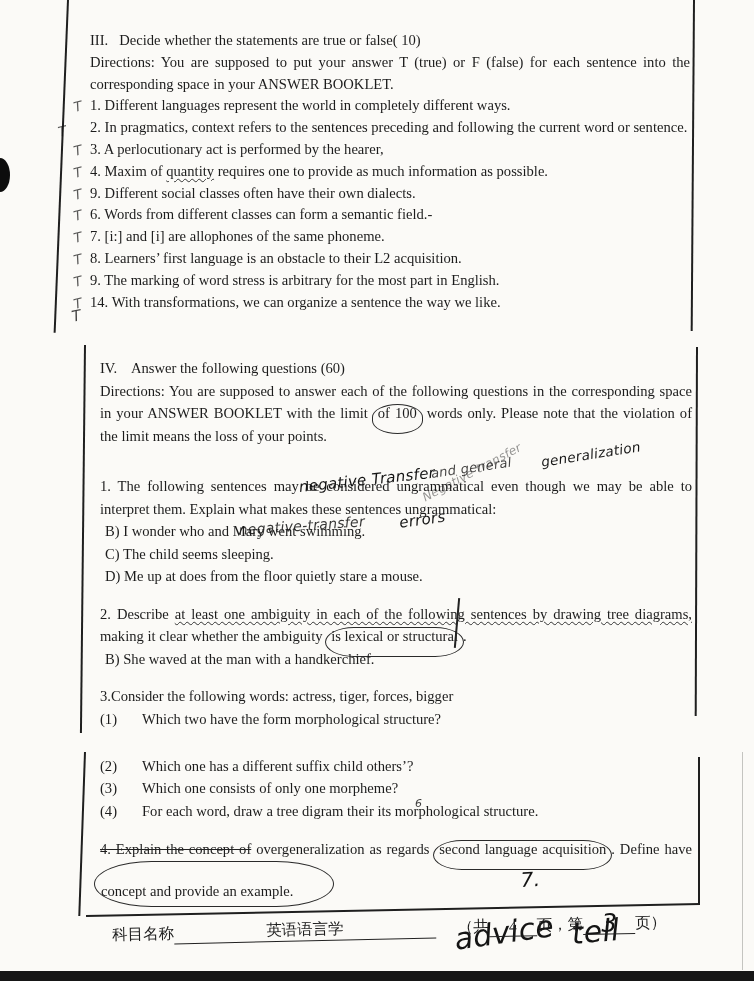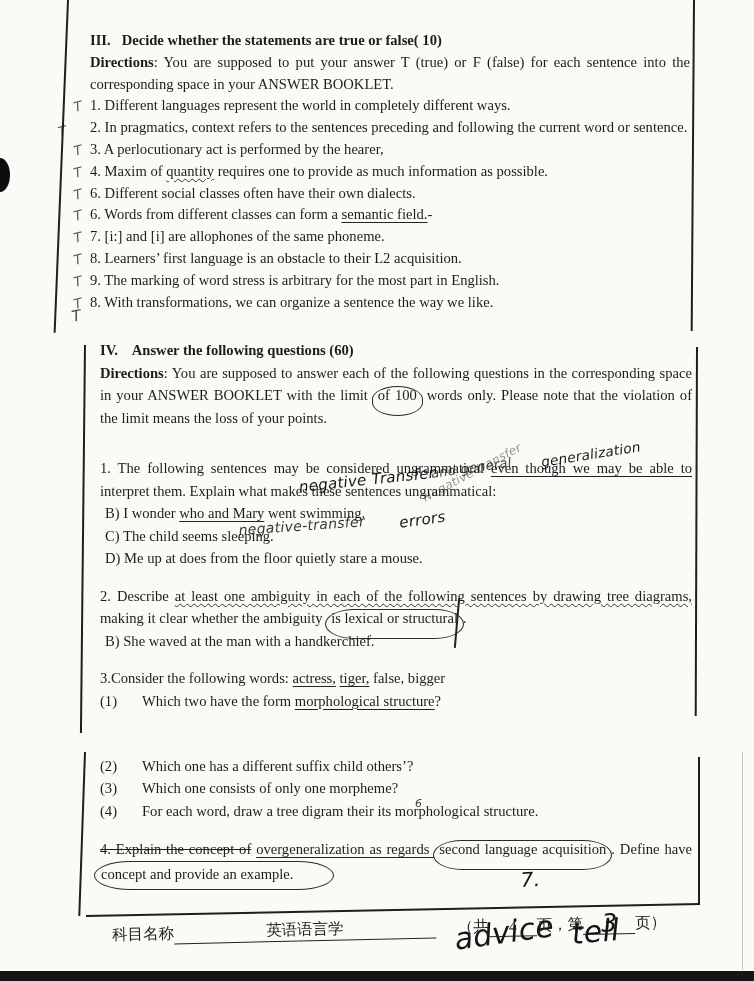--- a/index.html
+++ b/index.html
@@ -3,32 +3,32 @@
 <meta charset="utf-8">
 <style>
   html,body{margin:0;padding:0}
   body{
     width:754px;height:981px;position:relative;overflow:hidden;
     background:#fbfaf7;color:#1c1c1c;
     font-family:"Liberation Serif",serif;
   }
   .block{position:absolute;font-size:14.6px;line-height:21.8px}
   #s3{left:90px;top:30px;width:600px}
-  #s4{left:100px;top:339px;width:592px;line-height:22.5px}
+  #s4{left:100px;top:357px;width:592px;line-height:22.5px}
   #s5{left:100px;top:755px;width:592px;line-height:22.4px}
   .ln{position:relative}
   .p{text-align:justify}
-  .b{font-weight:700}
+  .b{font-weight:400}
   .hang{padding-left:16px;text-indent:-16px}
   .ab{padding-left:5px}
   .num{display:inline-block;min-width:42px}
-  .u{text-decoration:underline;text-decoration-thickness:1.3px;text-underline-offset:3px;text-decoration-color:#222}
+  .u{text-decoration-thickness:1.3px;text-underline-offset:3px;text-decoration-color:#222}
   .uw{text-decoration:underline;text-decoration-style:wavy;text-decoration-thickness:1px;text-underline-offset:2px;text-decoration-color:#333}
   .circ{border:1.5px solid #2a2a2a;border-radius:50px/26px;padding:0 5px 12px 5px;margin:12px -1px}
-  .circ2{border:1.6px solid #2a2a2a;border-radius:80px/32px;padding:1px 40px 4px 6px;display:inline-block;margin-left:-6px}
+  .circ2{border:1.6px solid #2a2a2a;border-radius:80px/32px;padding:18px 40px 4px 6px;display:inline-block;margin-left:-6px}
   .strike{text-decoration:line-through;text-decoration-thickness:1.4px;text-decoration-color:#222}
   .hw{font-family:"DejaVu Sans",sans-serif;font-style:italic;color:#141414}
   .mark{position:absolute;left:-16px;top:1px;font-size:13.5px;transform:rotate(-14deg);opacity:.7}
   .anno{transform-origin:left top;letter-spacing:.3px;white-space:nowrap}
   .edge{position:absolute;background:#1f1f1f}
   .footer{position:absolute;left:112px;top:917px;width:600px;transform:rotate(-1.3deg);
           font-size:15.5px;white-space:nowrap;font-family:"Liberation Serif",serif}
   .fblank{display:inline-block;border-bottom:1.6px solid #222;text-align:center;vertical-align:bottom}
   .fb-subject{width:262px}
   .fb-total{width:48px}
@@ -52,37 +52,37 @@
 <div class="bottomstrip"></div>
 <div class="faintline"></div>
 
 <div id="s3" class="block">
     <div class="ln h"><span class="b">III.&nbsp;&nbsp; Decide whether the statements are true or false( 10)</span></div>
     <div class="ln p"><span class="b">Directions</span><span>: You are supposed to put your answer T (true) or F (false) for each sentence into the corresponding space in your ANSWER BOOKLET.</span></div>
     <div class="ln item"><span class="hw mark">T</span><span>1. Different languages represent the world in completely different ways.</span></div>
     <div class="ln item hang p"><span class="hw mark">T</span><span>2. In pragmatics, context refers to the sentences preceding and following the current word or sentence.</span></div>
     <div class="ln item"><span class="hw mark">T</span><span>3. A perlocutionary act is performed by the hearer,</span></div>
     <div class="ln item"><span class="hw mark">T</span><span>4. Maxim of </span><span class="uw">quantity</span><span> requires one to provide as much information as possible.</span></div>
-    <div class="ln item"><span class="hw mark">T</span><span>6. Different social classes often have their own dialects.</span></div>
+    <div class="ln item"><span class="hw mark">T</span><span>9. Different social classes often have their own dialects.</span></div>
     <div class="ln item"><span class="hw mark">T</span><span>6. Words from different classes can form a </span><span class="u">semantic field.</span><span>-</span></div>
     <div class="ln item"><span class="hw mark">T</span><span>7. [i:] and [i] are allophones of the same phoneme.</span></div>
     <div class="ln item"><span class="hw mark">T</span><span>8. Learners’ first language is an obstacle to their L2 acquisition.</span></div>
     <div class="ln item"><span class="hw mark">T</span><span>9. The marking of word stress is arbitrary for the most part in English.</span></div>
-    <div class="ln item"><span class="hw mark">T</span><span>8. With transformations, we can organize a sentence the way we like.</span></div>
+    <div class="ln item"><span class="hw mark">T</span><span>14. With transformations, we can organize a sentence the way we like.</span></div>
   </div>
 <div id="s4" class="block">
     <div class="ln h"><span class="b">IV.&nbsp;&nbsp;&nbsp; Answer the following questions (60)</span></div>
     <div class="ln p"><span class="b">Directions</span><span>: You are supposed to answer each of the following questions in the corresponding space in your ANSWER BOOKLET with the limit </span><span class="circ">of 100</span><span> words only. Please note that the violation of the limit means the loss of your points.</span></div>
     <div class="ln p" style="margin-top: 28px;"><span>1. The following sentences may be considered ungrammatical </span><span class="u">even though we may be able to</span><span> interpret them. Explain what makes these sentences ungrammatical:</span></div>
     <div class="ln ab"><span>B) I wonder </span><span class="u">who and Mary</span><span> went swimming.</span></div>
     <div class="ln ab"><span>C) The child seems sleeping.</span></div>
     <div class="ln ab"><span>D) Me up at does from the floor quietly stare a mouse.</span></div>
     <div class="ln p" style="margin-top: 15px;"><span>2. Describe </span><span class="uw">at least one ambiguity in each of the following sentences by drawing tree diagrams,</span><span> making it clear whether the ambiguity </span><span class="circ">is lexical or structural</span><span>.</span></div>
     <div class="ln ab"><span>B) She waved at the man with a handkerchief.</span></div>
-    <div class="ln " style="margin-top: 15px;"><span>3.Consider the following words: </span><span class="u">actress,</span><span> </span><span class="u">tiger,</span><span> false, bigger</span></div>
+    <div class="ln " style="margin-top: 15px;"><span>3.Consider the following words: </span><span class="u">actress,</span><span> </span><span class="u">tiger,</span><span> forces, bigger</span></div>
     <div class="ln "><span class="num">(1)</span><span>Which two have the form </span><span class="u">morphological structure</span><span>?</span></div>
   </div>
 <div id="s5" class="block">
     <div class="ln "><span class="num">(2)</span><span>Which one has a different suffix child others’?</span></div>
     <div class="ln "><span class="num">(3)</span><span>Which one consists of only one morpheme?</span></div>
     <div class="ln "><span class="num">(4)</span><span>For each word, draw a tree digram their its morphological structure.</span></div>
     <div class="ln p" style="margin-top: 16px;"><span class="strike">4. Explain the concept of</span><span> </span><span class="u">overgeneralization as regards </span><span class="circ">second language acquisition</span><span>. Define have </span><span class="circ2">concept and provide an example.</span></div>
   </div>
 
 <div style="position:absolute;left:0;top:0;width:754px;height:981px;pointer-events:none">

